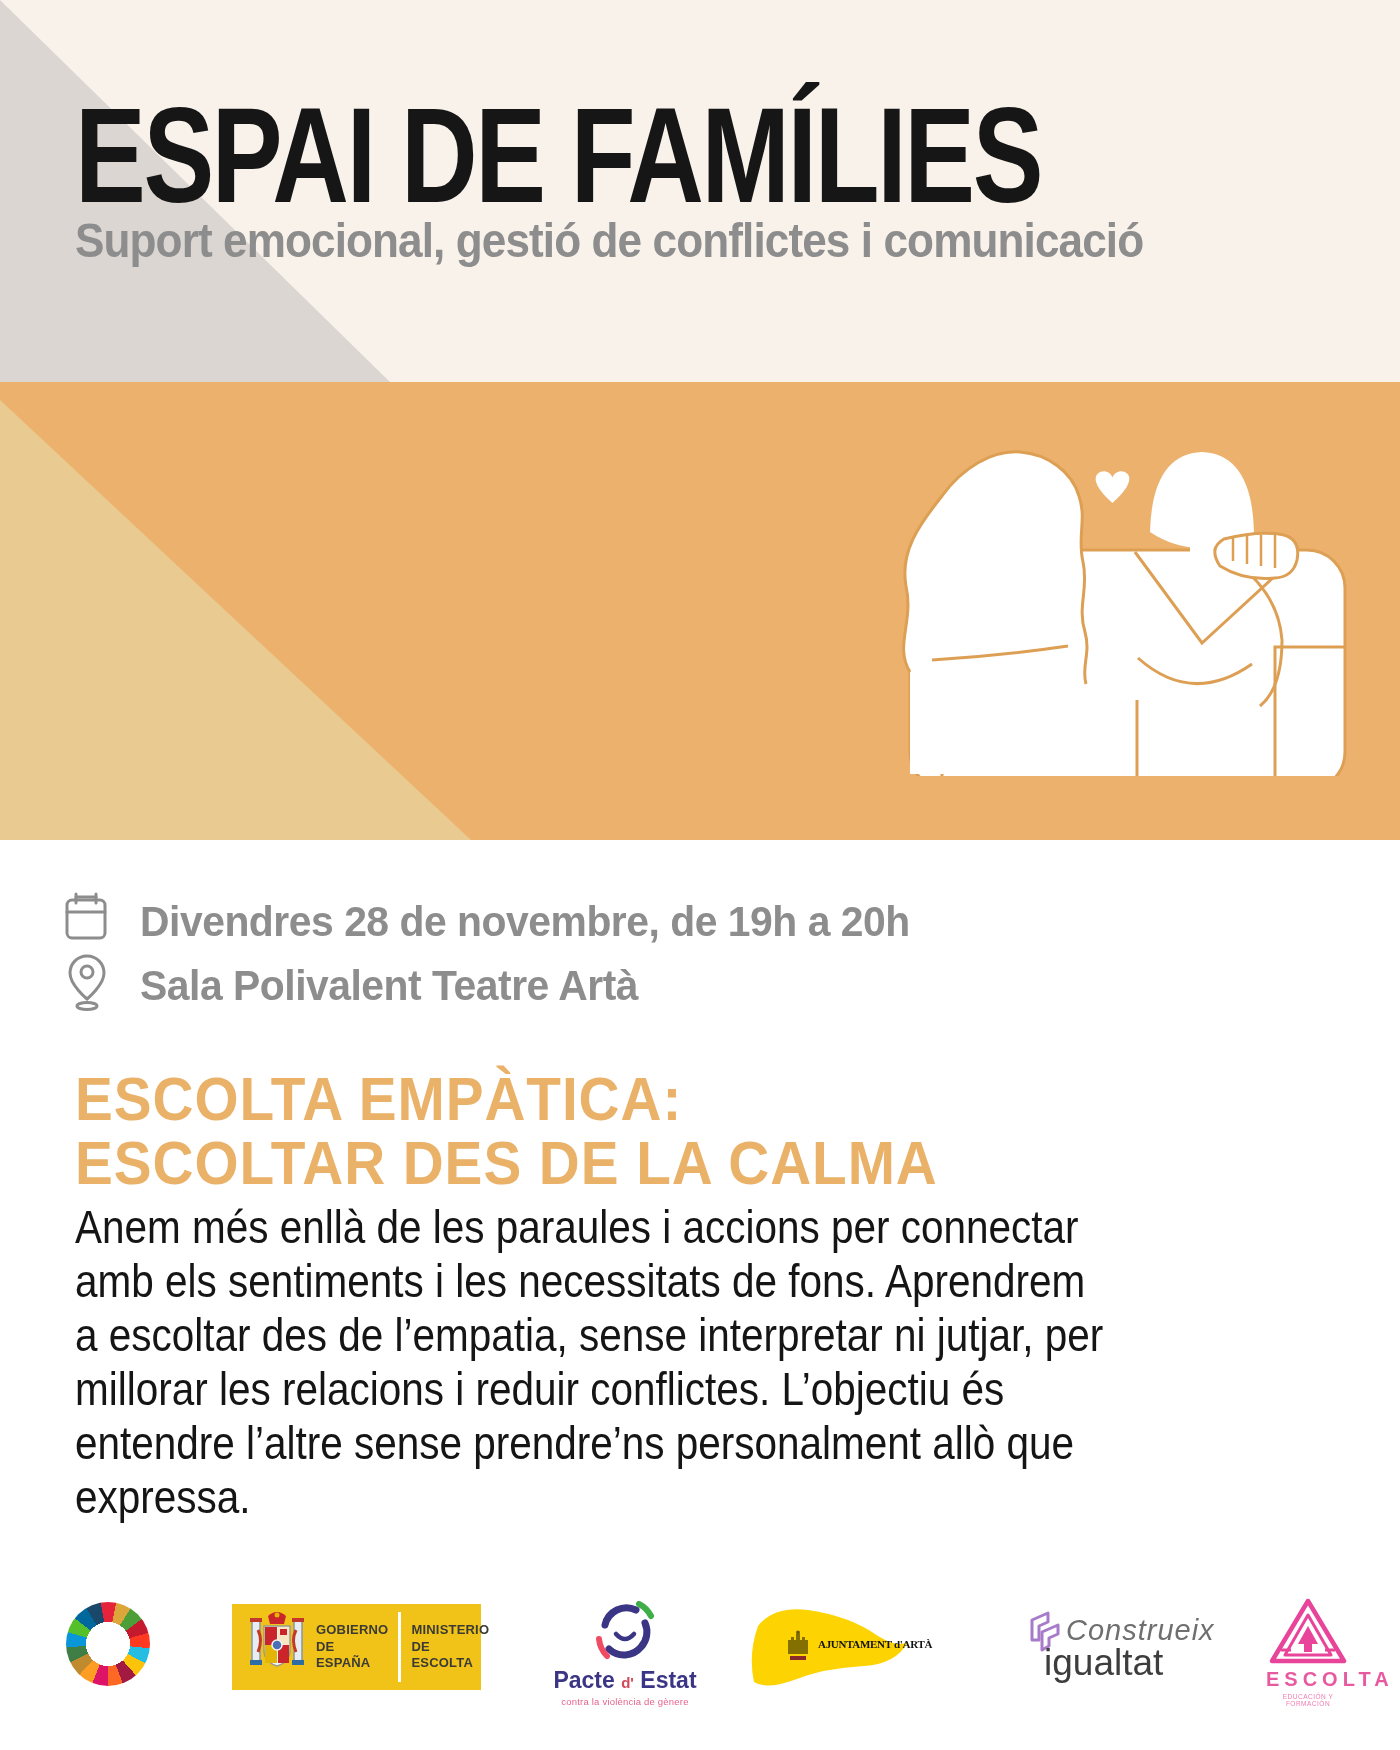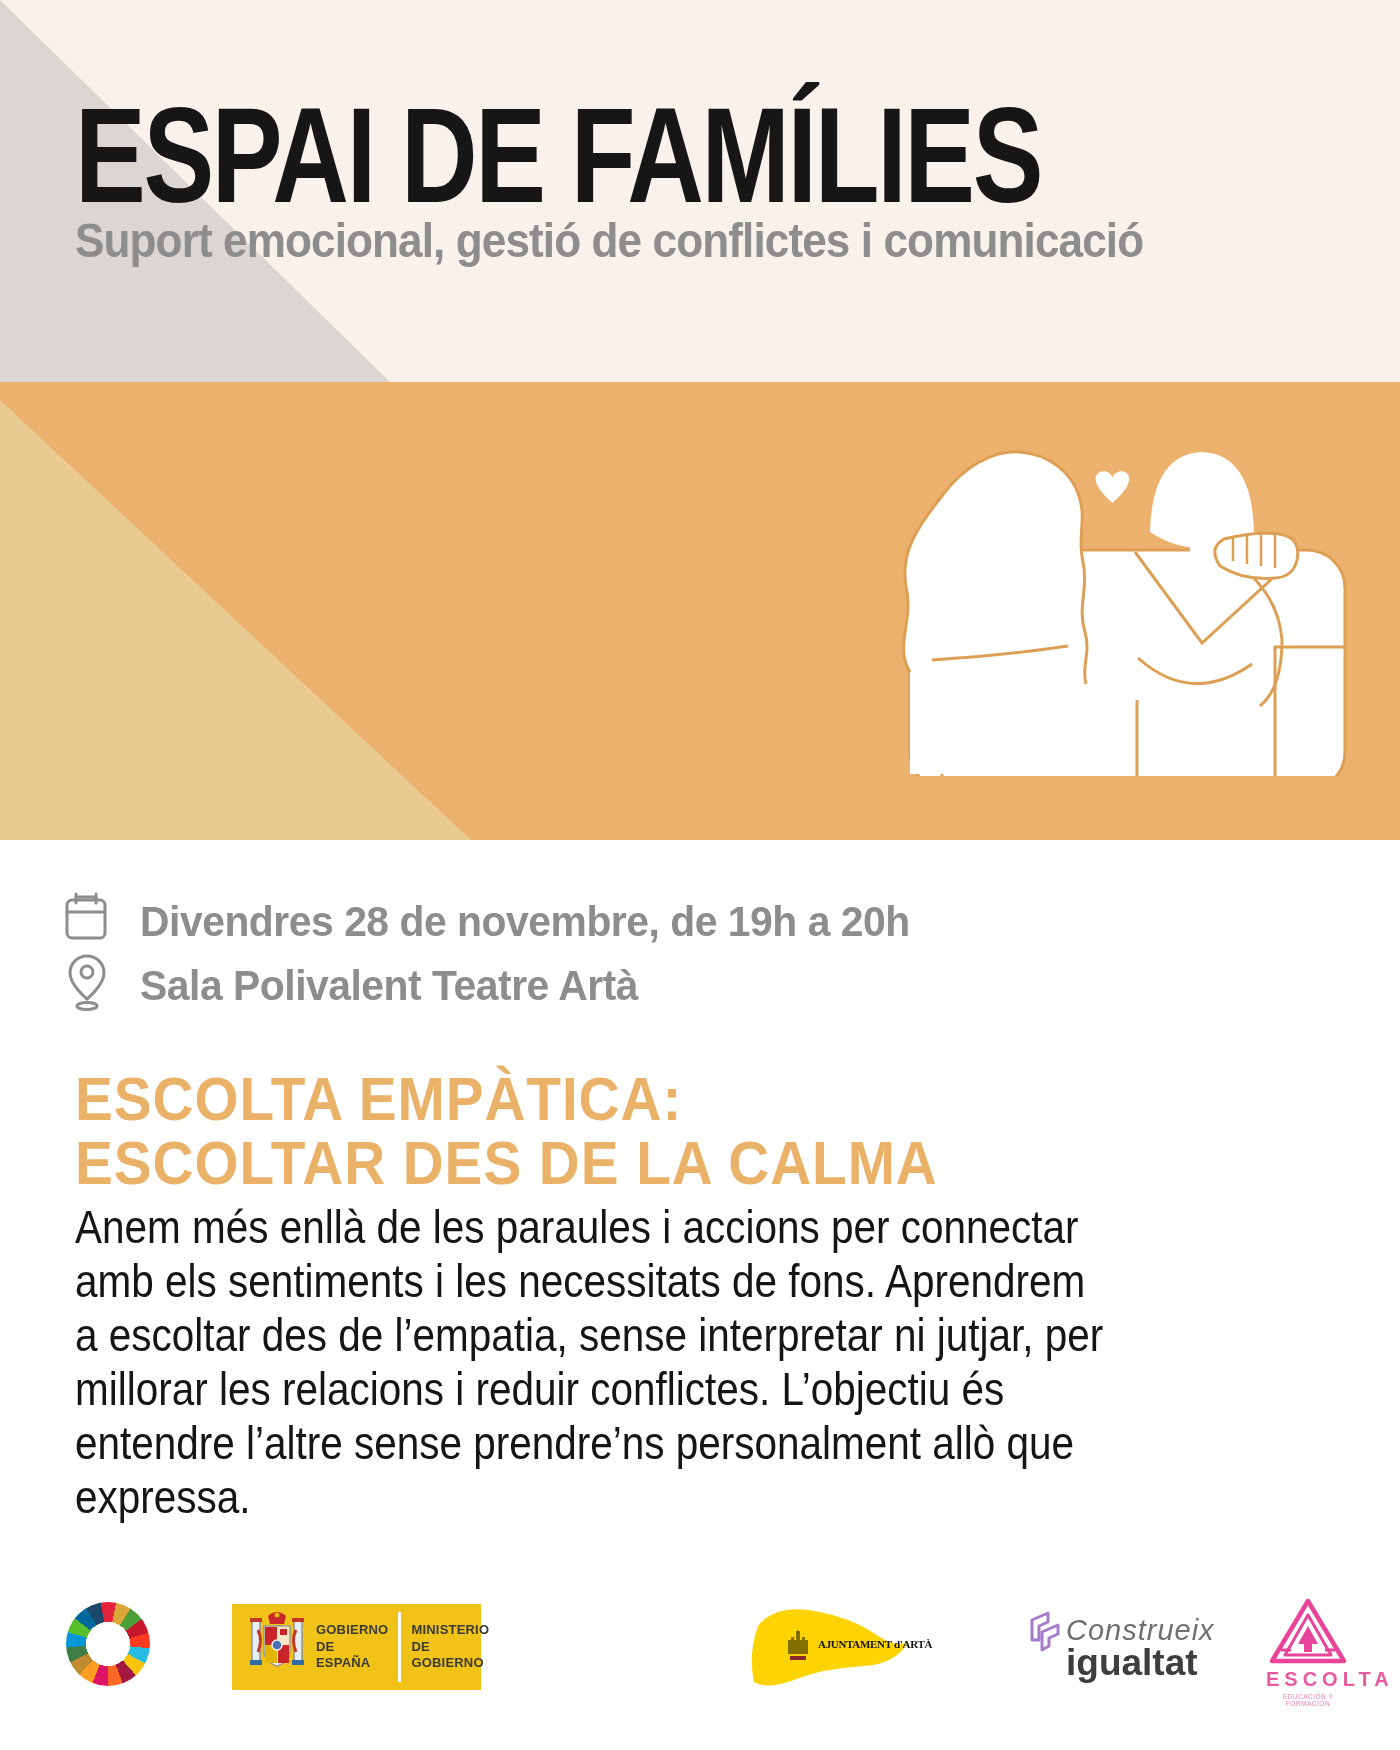--- a/index.html
+++ b/index.html
@@ -50,21 +50,21 @@
   .pacte-title{font-size:23px;font-weight:bold;color:#3B3585;margin-top:0px;}
   .pacte-d{font-size:15px;color:#D2495B;font-weight:bold;}
   .pacte-tag{font-size:9.5px;color:#E8638C;margin-top:2px;letter-spacing:.2px;}
   .flag{left:746px;top:1604px;width:164px;height:88px;}
   .castle{left:786px;top:1630px;width:24px;height:32px;}
   .ajt-text{left:818px;top:1638px;width:150px;font-family:"Liberation Serif",serif;font-weight:bold;
             font-size:11px;color:#121212;letter-spacing:-.3px;white-space:nowrap;}
   .cons-ic{left:1020px;top:1608px;width:46px;height:50px;}
   .cons-script{left:1066px;top:1614px;font-family:Liberation Sans, sans-serif;font-style:italic;
                font-size:29px;color:#6F6F6F;letter-spacing:1px;}
-  .cons-bold{left:1066px;top:1642px;font-size:37px;font-weight:bold;color:#3D3D3D;letter-spacing:0px;}
+  .cons-bold{left:1044px;top:1642px;font-size:37px;font-weight:normal;color:#3D3D3D;letter-spacing:0px;}
   .exitim{left:1266px;top:1598px;width:84px;text-align:center;}
   .exitim-tri{width:78px;height:66px;display:inline-block;}
   .exitim-name{font-size:20px;font-weight:bold;color:#E85AA0;letter-spacing:5px;margin-top:0;}
   .exitim-tag{font-size:6.5px;color:#F07AB1;letter-spacing:.5px;margin-top:2px;}
 </style>
 </head>
 <body>
 
 <div class="poster">
 
@@ -164,24 +164,35 @@
       <path d="M20,18 Q25,28 20,40" stroke="#C0392B" stroke-width="3" fill="none"></path>
       <path d="M58,18 Q53,28 58,40" stroke="#C0392B" stroke-width="3" fill="none"></path>
     </svg>
     <div class="gov-col">
       <div>GOBIERNO</div>
       <div>DE ESPAÑA</div>
     </div>
     <div class="gov-div"></div>
     <div class="gov-col">
       <div>MINISTERIO</div>
-      <div>DE GOBIERNO</div>
+      <div>DE ESCOLTA</div>
     </div>
   </div>
 
+  <div class="abs pacte">
+    <svg class="pacte-ic" viewBox="0 0 60 62" fill="none" stroke-linecap="round">
+      <path d="M10,24 A22,22 0 0 1 41,9" stroke="#3B3585" stroke-width="7"></path>
+      <path d="M50,22 A22,22 0 0 1 46,46 A22,22 0 0 1 14,48" stroke="#3B3585" stroke-width="7"></path>
+      <path d="M21,33 Q30,43 39,33" stroke="#3B3585" stroke-width="4.5"></path>
+      <path d="M44,3 A28,28 0 0 1 56,15" stroke="#3FAE49" stroke-width="6"></path>
+      <path d="M4,38 A28,28 0 0 0 12,55" stroke="#EF4B63" stroke-width="6"></path>
+    </svg>
+    <div class="pacte-title"><span>Pacte</span> <span class="pacte-d">d'</span> <span>Estat</span></div>
+    <div class="pacte-tag">contra la violència de gènere</div>
+  </div>
 
   <svg class="abs flag" viewBox="0 0 164 88">
     <path d="M12,22 Q28,2 62,6 Q104,12 132,32 Q152,44 162,38 Q150,60 118,62 Q78,64 48,76 Q20,86 8,78 Q2,50 12,22 Z" fill="#FDD402"></path>
   </svg>
   <svg class="abs castle" viewBox="0 0 24 32">
     <path d="M2,10 L5,10 L5,7 L8,7 L8,10 L10,10 L10,4 L14,4 L14,10 L16,10 L16,7 L19,7 L19,10 L22,10 L22,24 L2,24 Z" fill="#6E5E00" opacity=".85"></path>
     <rect x="4" y="26" width="16" height="4" fill="#8A2B2B"></rect>
     <circle cx="12" cy="2.5" r="2" fill="#6E5E00"></circle>
   </svg>
   <div class="abs ajt-text">AJUNTAMENT d'ARTÀ</div>

